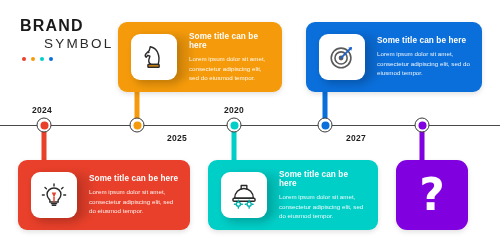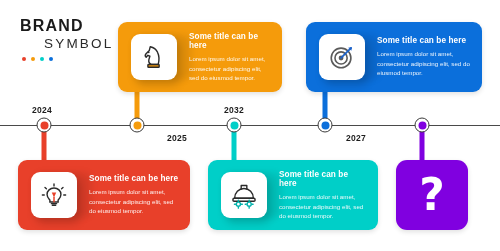--- a/index.html
+++ b/index.html
@@ -192,21 +192,21 @@
         <span class="dot" style="background: rgb(232, 64, 42);"></span>
       </div>
       <div class="year above" style="left: 36px; margin-left: 6px;">2024</div>
       <div class="node" style="left: 137px;">
         <span class="dot" style="background: rgb(245, 155, 11);"></span>
       </div>
       <div class="year below" style="left: 137px; margin-left: 40px;">2025</div>
       <div class="node" style="left: 234px;">
         <span class="dot" style="background: rgb(0, 207, 200);"></span>
       </div>
-      <div class="year above" style="left: 234px;">2032</div>
+      <div class="year above" style="left: 234px;">2020</div>
       <div class="node" style="left: 325px;">
         <span class="dot" style="background: rgb(11, 111, 219);"></span>
       </div>
       <div class="year below" style="left: 325px; margin-left: 31px;">2027</div>
       <div class="node" style="left: 422px;">
         <span class="dot" style="background: rgb(128, 0, 224);"></span>
       </div>
     </div>
 
 </div>

